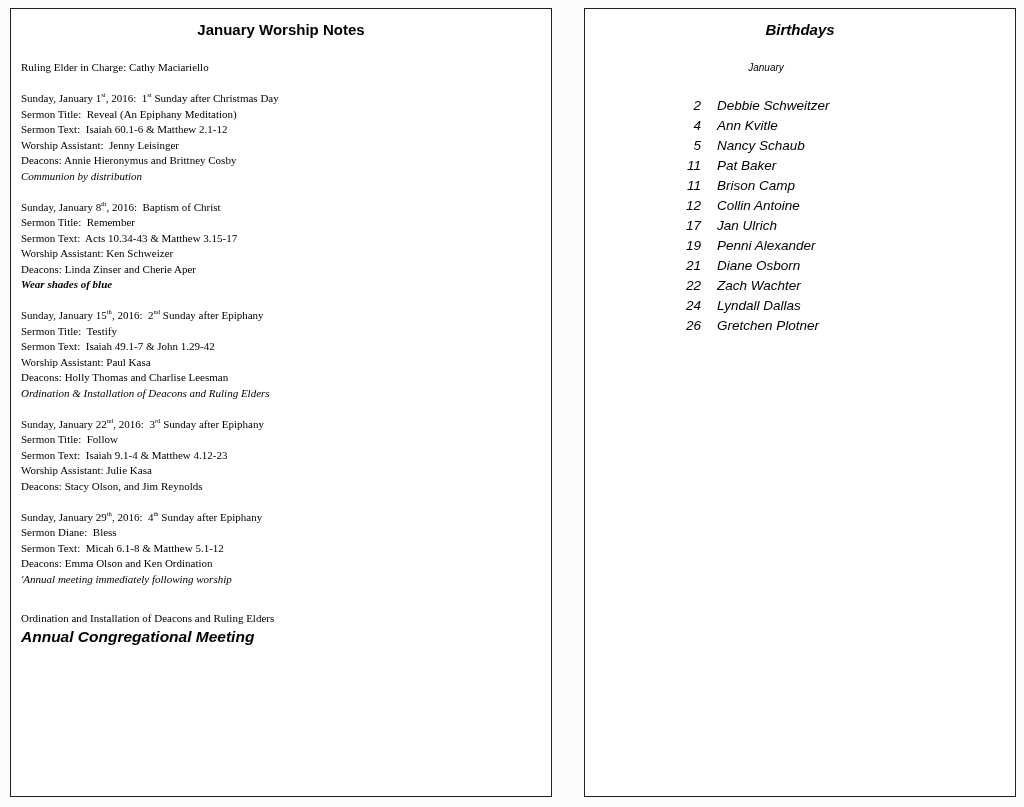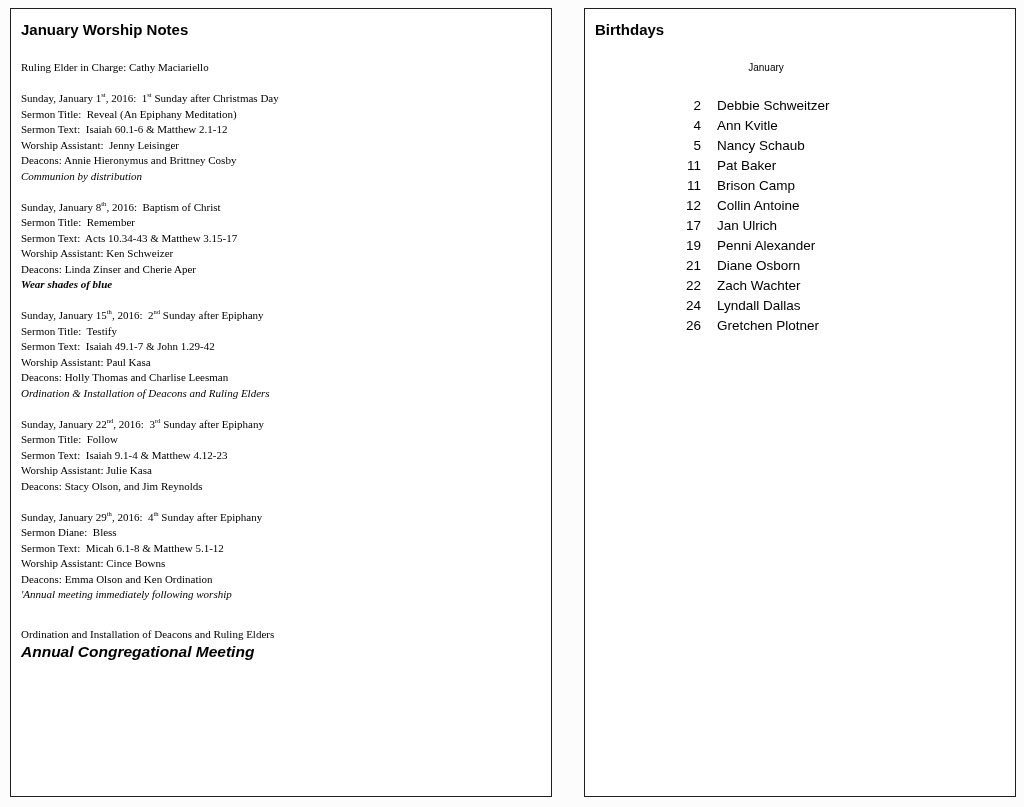--- a/index.html
+++ b/index.html
@@ -14,28 +14,28 @@
   }
   .panel {
     position: absolute;
     top: 8px;
     height: 789px;
     background: #ffffff;
     border: 1.5px solid #1f1f1f;
     box-sizing: border-box;
   }
   .panel.left  { left: 10px;  width: 542px; padding: 6px 10px; }
-  .panel.right { left: 584px; width: 432px; padding: 6px 10px; }
+  .panel.right { left: 584px; width: 432px; padding: 6px 10px; font-style: italic; }
 
   .panel-title {
     font-family: "Liberation Sans", sans-serif;
     font-weight: 700;
     font-size: 15px;
     line-height: 17px;
-    text-align: left;
+    text-align: center;
     margin: 6px 0 0 0;
   }
 
   
   .worship-body { margin-top: 22px; }
   .line {
     font-size: 11px;
     line-height: 15.5px;
     white-space: pre-wrap;
     margin: 0;
@@ -110,21 +110,20 @@
           <p class="line date-line"><span>Sunday, January 22</span><sup>nd</sup><span>, 2016:  3</span><sup>rd</sup><span> Sunday after Epiphany</span></p>
           <p class="line">Sermon Title:  Follow</p>
           <p class="line">Sermon Text:  Isaiah 9.1-4 &amp; Matthew 4.12-23</p>
           <p class="line">Worship Assistant: Julie Kasa</p>
           <p class="line">Deacons: Stacy Olson, and Jim Reynolds</p>
         </div>
         <div class="service">
           <p class="line date-line"><span>Sunday, January 29</span><sup>th</sup><span>, 2016:  4</span><sup>th</sup><span> Sunday after Epiphany</span></p>
           <p class="line">Sermon Diane:  Bless</p>
           <p class="line">Sermon Text:  Micah 6.1-8 &amp; Matthew 5.1-12</p>
-          <p class="line">Worship Assistant: Cince Bowns</p>
           <p class="line">Deacons: Emma Olson and Ken Ordination</p>
           <p class="line note italic">'Annual meeting immediately following worship</p>
         </div>
       </div>
     <p class="line footer-line">Ordination and Installation of Deacons and Ruling Elders</p>
     <p class="annual-line">Annual Congregational Meeting</p>
   </div>
 </section>
 
 <section class="panel right">

